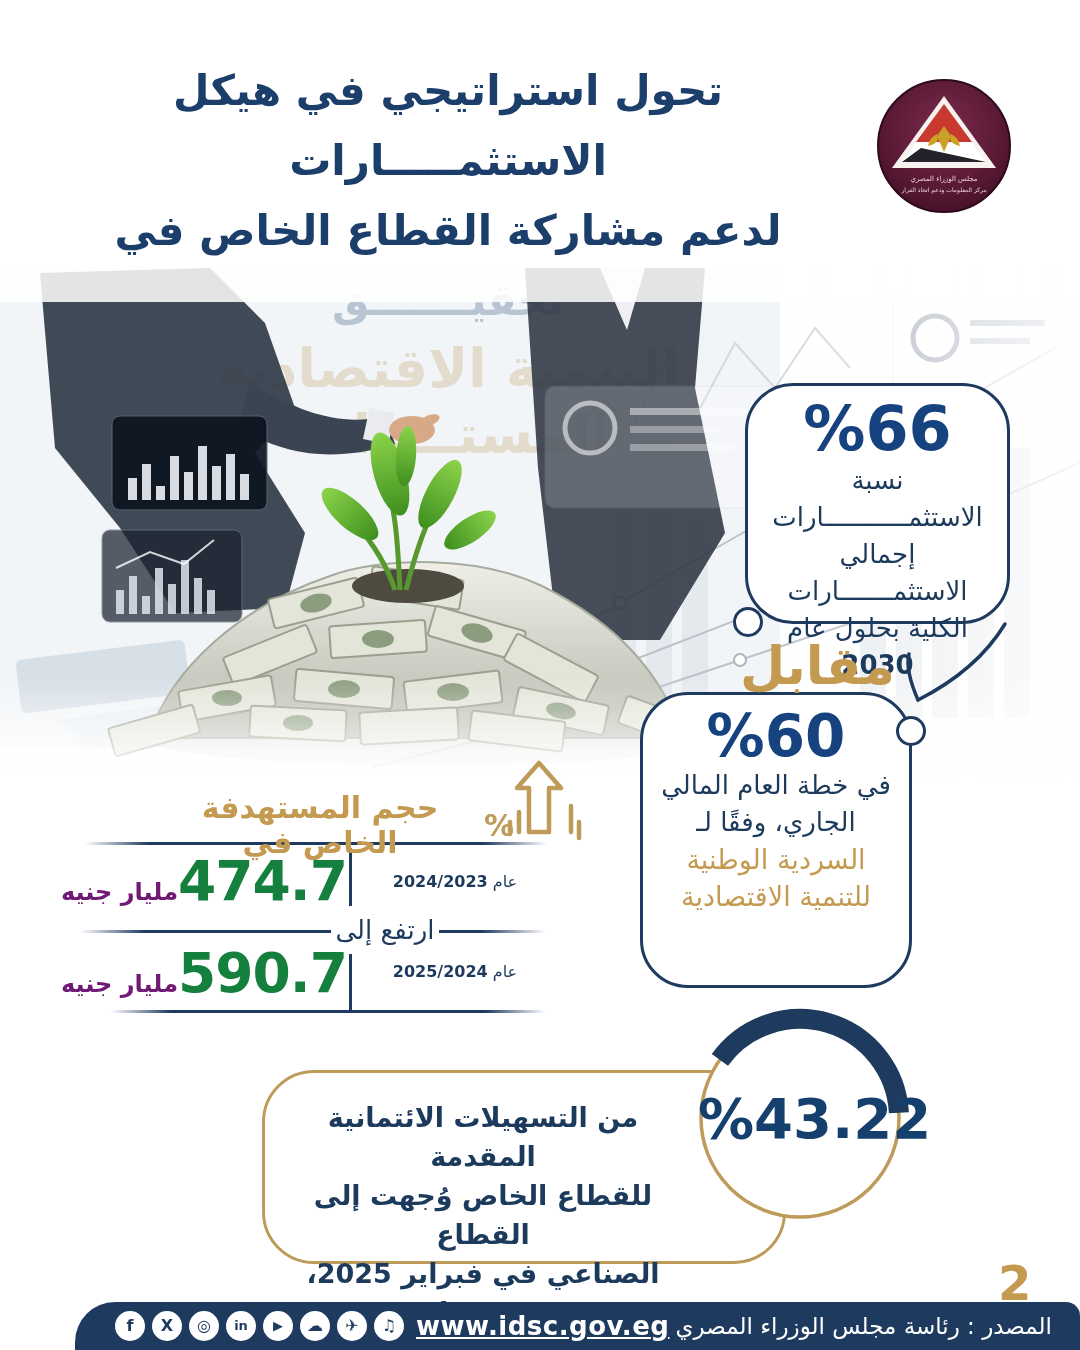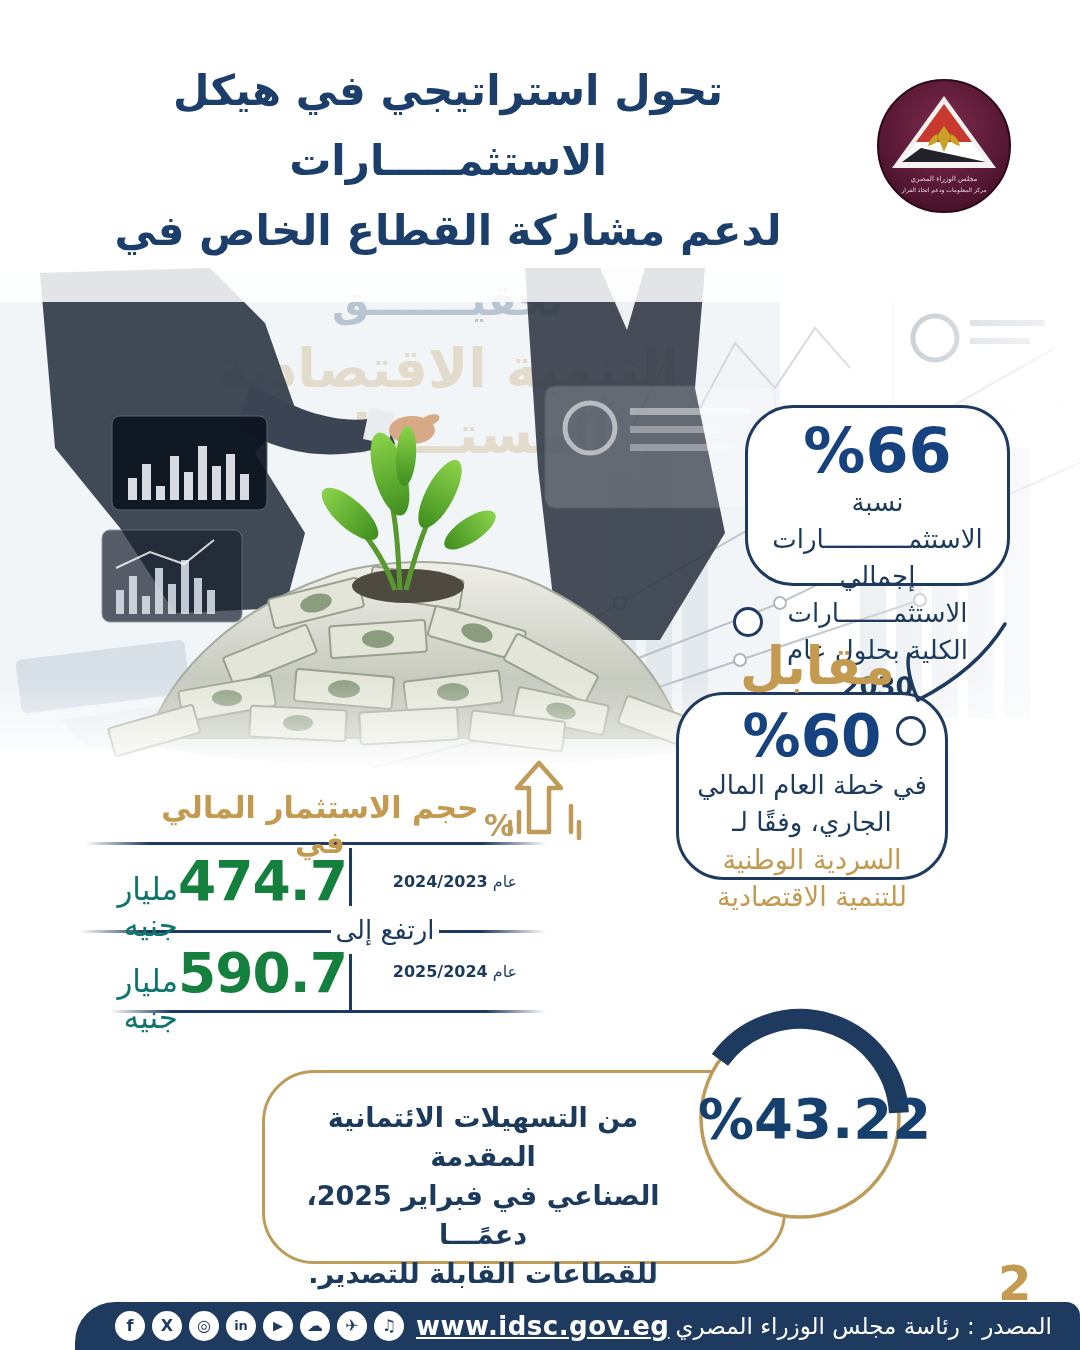--- a/index.html
+++ b/index.html
@@ -19,21 +19,21 @@
   .bubble-gold{font-size:27px;font-weight:normal;color:#c49a50;line-height:37px;}
   .attach-dot{background:#ffffff;border:3px solid #1e3a5f;border-radius:50%;box-sizing:border-box;}
   
   .inv-heading{font-size:30px;font-weight:bold;color:#c49a50;text-align:center;}
   .hline{height:3px;background:linear-gradient(90deg,rgba(30,58,95,0) 0%,#1e3a5f 14%,#1e3a5f 86%,rgba(30,58,95,0) 100%);}
   .vline{width:3px;background:#1e3a5f;}
   .year-cell{font-size:16px;color:#1c3a5c;text-align:center;direction:rtl;}
   .year-cell b{font-weight:bold;}
   .val-row{display:flex;direction:rtl;align-items:baseline;justify-content:flex-start;}
   .big-num{font-size:55px;font-weight:bold;color:#15803d;letter-spacing:-1px;direction:ltr;unicode-bidi:isolate;line-height:70px;}
-  .unit{font-size:31px;font-weight:normal;color:#0f766e;margin-left:2px;}
+  .unit{font-size:24px;font-weight:bold;color:#701a75;margin-left:2px;}
   .rise-label{background:#ffffff;font-size:26px;color:#1c3a5c;text-align:center;line-height:48px;direction:rtl;}
   
   .credit-box{border:3.5px solid #bf9b5a;border-radius:52px;background:#ffffff;box-sizing:border-box;}
   .credit-text{font-size:27px;font-weight:bold;color:#1c3a5c;line-height:39px;text-align:center;direction:rtl;}
   .credit-num{font-size:56px;font-weight:bold;color:#15406e;direction:ltr;unicode-bidi:isolate;text-align:center;}
   
   .footer-bar{left:75px;top:1302px;width:1005px;height:48px;background:#1e3a5f;border-radius:40px 14px 0 0;display:flex;align-items:center;}
   .social-row{display:flex;gap:7px;margin-left:40px;align-items:center;}
   .si{width:30px;height:30px;border-radius:50%;background:#ffffff;color:#1e3a5f;font-size:16px;font-weight:bold;display:flex;align-items:center;justify-content:center;line-height:30px;}
   .website{color:#ffffff;font-size:26px;font-weight:bold;margin-left:12px;letter-spacing:0.5px;text-decoration:underline;}
@@ -233,50 +233,50 @@
         <ellipse cx="470" cy="262" rx="12" ry="30" fill="url(#leafG)" transform="rotate(56 470 262)"></ellipse>
         <ellipse cx="406" cy="188" rx="10" ry="30" fill="url(#leafG)" transform="rotate(4 406 188)"></ellipse>
       </g>
 
       <rect x="760" y="0" width="320" height="512" fill="url(#fadeR)"></rect>
       <rect x="0" y="408" width="1080" height="104" fill="url(#fadeB)"></rect>
       <rect x="0" y="0" width="1080" height="34" fill="#ffffff" opacity="0.85"></rect>
     </svg>
   </div>
 
-  <div class="abs bubble" style="left:745px;top:405px;width:265px;height:181px;z-index:4;">
+  <div class="abs bubble" style="left:745px;top:383px;width:265px;height:241px;z-index:4;">
     <div class="stat-num" style="font-size:62px;margin-top:10px;line-height:66px;">%66</div>
     <div class="bubble-text rtl">
       <div>نسبة الاستثمـــــــــــارات</div>
       <div>إجمالي الاستثمـــــــارات</div>
       <div><span>الكلية بحلول عام</span> <b class="ltr">2030</b></div>
     </div>
   </div>
   <div class="abs attach-dot" style="left:733px;top:607px;width:30px;height:30px;z-index:5;"></div>
   <svg class="abs" style="left:895px;top:608px;z-index:5;" width="125" height="105" viewBox="0 0 125 105">
     <path d="M 110 16 Q 82 62 23 92" fill="none" stroke="#1e3a5f" stroke-width="3.5" stroke-linecap="round"></path>
     <path d="M 23 92 Q 10 62 14 46" fill="none" stroke="#1e3a5f" stroke-width="3.5" stroke-linecap="round"></path>
   </svg>
 
   <div class="abs rtl gold" style="left:765px;top:636px;width:130px;text-align:center;font-size:52px;font-weight:bold;z-index:6;">مقابل</div>
 
-  <div class="abs bubble" style="left:676px;top:692px;width:272px;height:188px;z-index:4;text-align:center;">
+  <div class="abs bubble" style="left:640px;top:692px;width:272px;height:296px;z-index:4;text-align:center;">
     <div class="stat-num" style="font-size:58px;margin-top:10px;line-height:62px;">%60</div>
     <div class="bubble-text rtl">
       <div>في خطة العام المالي</div>
       <div>الجاري، وفقًا لـ</div>
     </div>
     <div class="bubble-gold rtl">
       <div>السردية الوطنية</div>
       <div>للتنمية الاقتصادية</div>
     </div>
   </div>
   <div class="abs attach-dot" style="left:896px;top:716px;width:30px;height:30px;z-index:5;"></div>
 
-  <div class="abs inv-heading rtl" style="left:160px;top:790px;width:320px;z-index:3;">حجم الاستثمار المالي في</div>
+  <div class="abs inv-heading rtl" style="left:160px;top:790px;width:320px;z-index:3;">حجم المستهدفة الخاص في</div>
   <svg class="abs" style="left:484px;top:748px;z-index:3;" width="105" height="105" viewBox="0 0 105 105">
     <g fill="none" stroke="#bf9b5a" stroke-width="4.5" stroke-linejoin="round" stroke-linecap="round">
       <path d="M 33 40 L 55 15 L 77 40 L 65 40 L 65 84 L 45 84 L 45 40 Z"></path>
       <line x1="35" y1="64" x2="35" y2="84"></line>
       <line x1="26" y1="74" x2="26" y2="86"></line>
       <line x1="87" y1="58" x2="87" y2="84"></line>
       <line x1="95" y1="74" x2="95" y2="90"></line>
     </g>
     <text x="0" y="88" font-size="30" font-weight="bold" fill="#bf9b5a">%</text>
   </svg>
@@ -304,20 +304,21 @@
   </div>
 
   <div class="abs credit-box" style="left:262px;top:1070px;width:524px;height:194px;z-index:2;"></div>
   <svg class="abs" style="left:690px;top:1008px;z-index:3;" width="220" height="220" viewBox="0 0 220 220">
     <circle cx="110" cy="110" r="99" fill="#ffffff" stroke="#bf9b5a" stroke-width="3.5"></circle>
     <path d="M 29.9 51.8 A 99 99 0 0 1 208.9 104.8" fill="none" stroke="#1e3a5f" stroke-width="20"></path>
   </svg>
   <div class="abs credit-num" style="left:698px;top:1086px;width:204px;z-index:4;">%43.22</div>
   <div class="abs credit-text" style="left:287px;top:1098px;width:392px;z-index:4;">
     <div>من التسهيلات الائتمانية المقدمة</div>
+    <div>للقطاع الخاص وُجهت إلى القطاع</div>
     <div><span>الصناعي في فبراير</span> <b class="ltr">2025</b><span>، دعمًـــا</span></div>
     <div>للقطاعات القابلة للتصدير.</div>
   </div>
 
   <div class="abs page-num" style="left:998px;top:1255px;z-index:6;">2</div>
   <div class="abs footer-bar" style="z-index:5;">
     <div class="social-row">
       <span class="si">f</span>
       <span class="si">X</span>
       <span class="si">◎</span>

